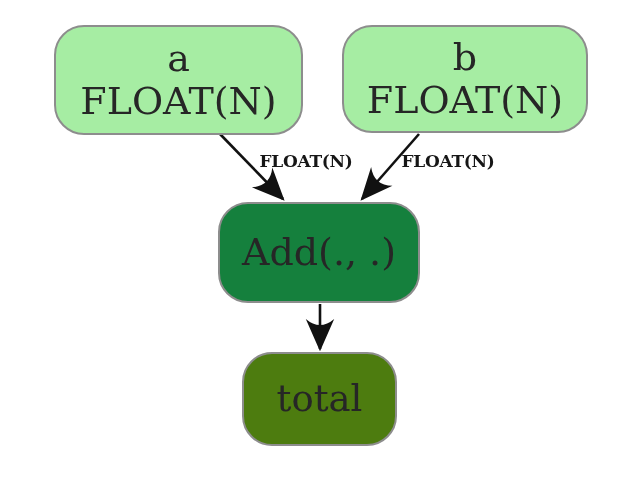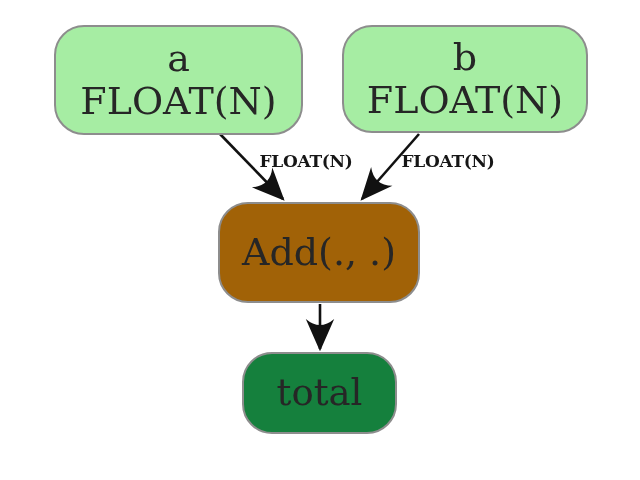--- a/index.html
+++ b/index.html
@@ -30,22 +30,22 @@
     display: flex;
     flex-direction: column;
     align-items: center;
     justify-content: center;
     text-align: center;
     color: #262626;
     line-height: 1.12;
   }
   .node-a    { left: 54px;  top: 25px;  width: 249px; height: 110px; background: #a6eda3; font-size: 38px; }
   .node-b    { left: 342px; top: 25px;  width: 246px; height: 108px; background: #a6eda3; font-size: 38px; }
-  .node-add  { left: 218px; top: 202px; width: 202px; height: 101px; background: #a16207; font-size: 38px; }
-  .node-total{ left: 242px; top: 352px; width: 155px; height: 82px; background: #15803d; font-size: 37px; }
+  .node-add  { left: 218px; top: 202px; width: 202px; height: 101px; background: #15803d; font-size: 38px; }
+  .node-total{ left: 242px; top: 352px; width: 155px; height: 94px; background: #4d7c0f; font-size: 37px; }
   .edge-label {
     position: absolute;
     transform: translate(-50%, -50%);
     font-size: 17px;
     font-weight: 600;
     letter-spacing: -0.3px;
     color: #161616;
     white-space: nowrap;
   }
   .edge-label-left  { left: 306px; top: 161px; }

